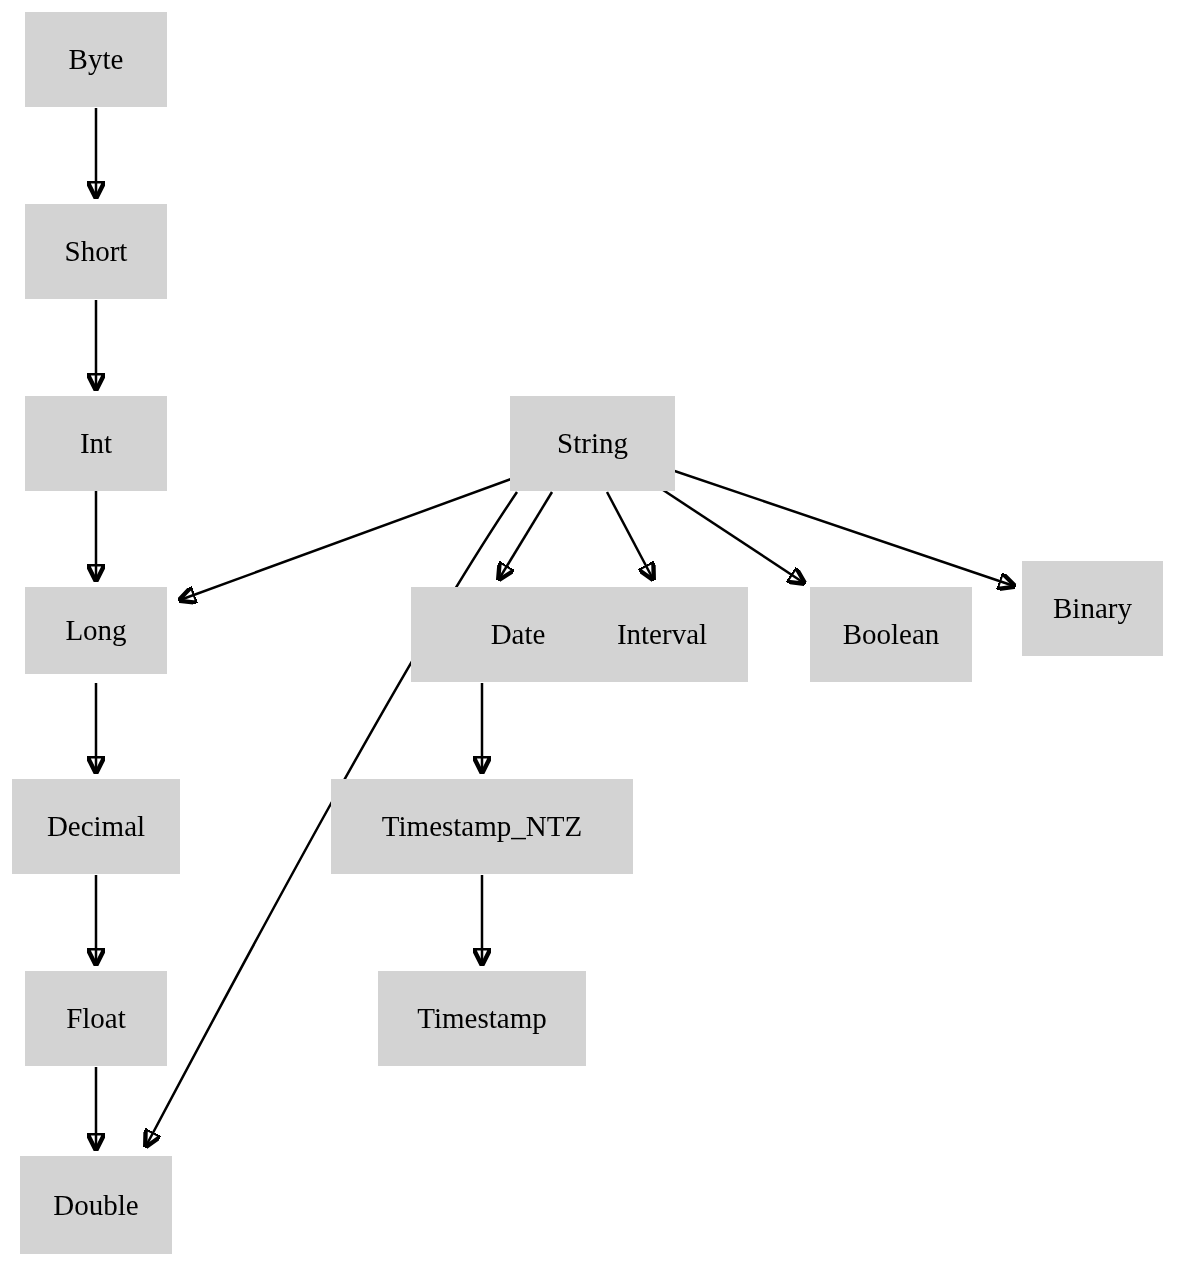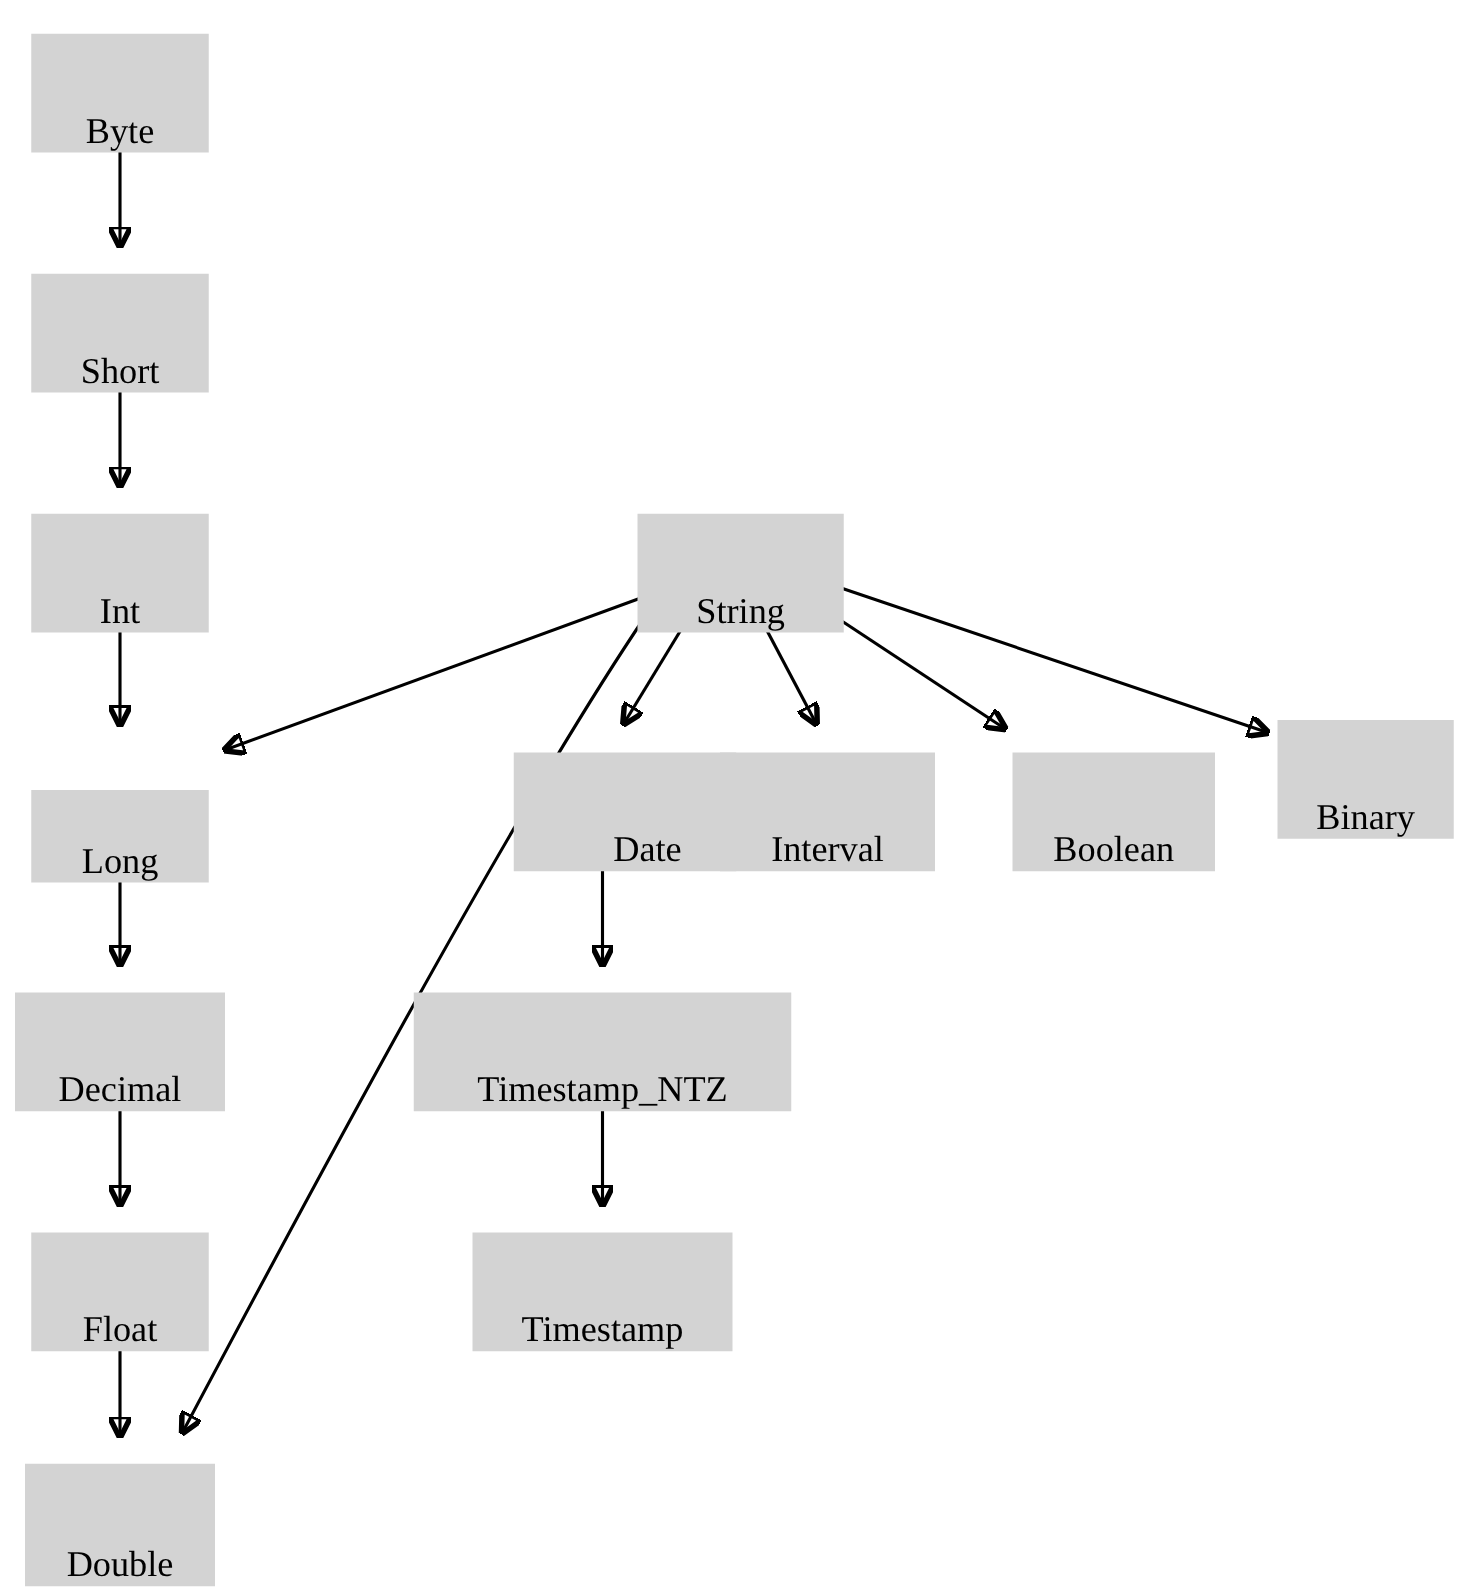--- a/index.html
+++ b/index.html
@@ -25,26 +25,25 @@
   #edges path, #edges line {
     stroke: #000000;
     stroke-width: 2.5;
     fill: none;
   }
   .node {
     position: absolute;
     background: #d3d3d3;
     color: #000000;
     display: flex;
-    align-items: flex-end;
+    align-items: center;
     justify-content: center;
     font-size: 29px;
     text-align: center;
     white-space: nowrap;
-    margin-top: 15px;
   }
 </style>
 </head>
 <body>
 
 <div id="canvas">
 
   <svg id="edges" viewBox="0 0 1178 1270" xmlns="http://www.w3.org/2000/svg">
     <defs>
       <marker id="arrow" viewBox="0 0 10 10" refX="9" refY="5" markerWidth="7" markerHeight="7" orient="auto-start-reverse">
@@ -75,21 +74,21 @@
   </div>
 
   <div class="node" style="left:25px; top:204px; width:142px; height:95px;">
     <span>Short</span>
   </div>
 
   <div class="node" style="left:25px; top:396px; width:142px; height:95px;font-family:Liberation Serif, serif;">
     <span>Int</span>
   </div>
 
-  <div class="node" style="left:25px; top:617px; width:142px; height:74px;">
+  <div class="node" style="left:25px; top:587px; width:142px; height:87px;">
     <span>Long</span>
   </div>
 
   <div class="node" style="left:12px; top:779px; width:168px; height:95px;">
     <span>Decimal</span>
   </div>
 
   <div class="node" style="left:25px; top:971px; width:142px; height:95px;">
     <span>Float</span>
   </div>

